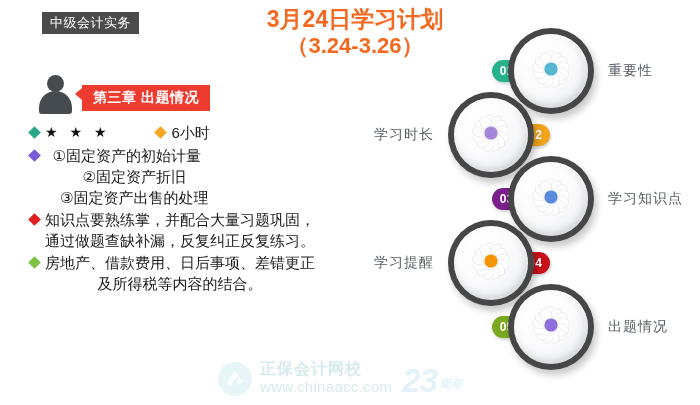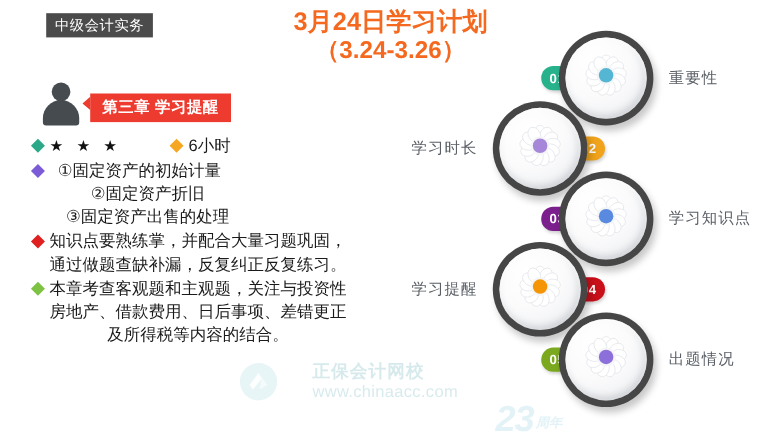--- a/index.html
+++ b/index.html
@@ -61,21 +61,21 @@
   }
   .note-text { font-size:15px; line-height:21px; white-space:nowrap; }
   .stars { font-size:14px; letter-spacing:4px; color:#111; }
   .hours-wrap { display:flex; align-items:flex-start; margin-left:46px; }
   .first-row { display:flex; align-items:flex-start; }
   .indent { padding-left:15px; }
   .note-multi { display:flex; align-items:flex-start; margin-bottom:1px; }
   .note-multi .lines { display:flex; flex-direction:column;align-items:center; }
 
   
-  .watermark { position:absolute; left:218px; top:330px; display:flex; align-items:flex-start; opacity:.55;gap:24px; }
+  .watermark { position:absolute; left:218px; top:330px; display:flex; align-items:flex-end; opacity:.55; }
   .wm-badge {
     width:34px; height:34px; border-radius:50%; background:#d5eef1;
     display:flex; align-items:center; justify-content:center; margin-right:8px;
   }
   .wm-badge svg { display:block; }
   .wm-txt { display:flex; flex-direction:column; line-height:1.15; }
   .wm-name { font-size:16px; color:#b6d9de; font-weight:bold; letter-spacing:1px; }
   .wm-url  { font-size:15px; color:#b8d9de; letter-spacing:.3px; }
   .wm-anniv {
     margin-left:10px; display:flex; align-items:flex-end;
@@ -130,21 +130,21 @@
   <div class="title-block">
     <div class="title-line1">3月24日学习计划</div>
     <div class="title-line2">（3.24-3.26）</div>
   </div>
 
   <div class="avatar-row">
     <div class="avatar">
       <div class="head"></div>
       <div class="body"></div>
     </div>
-    <div class="ribbon">第三章 学习提醒</div>
+    <div class="ribbon">第三章 出题情况</div>
   </div>
 
   <div class="notes">
 
     <div class="first-row">
       <div class="note-row">
         <span class="dia" style="background:#2aa888"></span>
         <span class="note-text stars">★ ★ ★</span>
       </div>
       <div class="hours-wrap">
@@ -166,21 +166,20 @@
       <span class="dia" style="background:#e01f20"></span>
       <span class="lines">
         <span class="note-text">知识点要熟练掌，并配合大量习题巩固，</span>
         <span class="note-text">通过做题查缺补漏，反复纠正反复练习。</span>
       </span>
     </div>
 
     <div class="note-multi">
       <span class="dia" style="background:#7dc242"></span>
       <span class="lines">
-        <span class="note-text">本章考查客观题和主观题，关注与投资性</span>
         <span class="note-text">房地产、借款费用、日后事项、差错更正</span>
         <span class="note-text">及所得税等内容的结合。</span>
       </span>
     </div>
 
   </div>
 
   <div class="watermark">
     <div class="wm-badge">
       <svg width="22" height="22" viewBox="0 0 22 22" aria-hidden="true">

